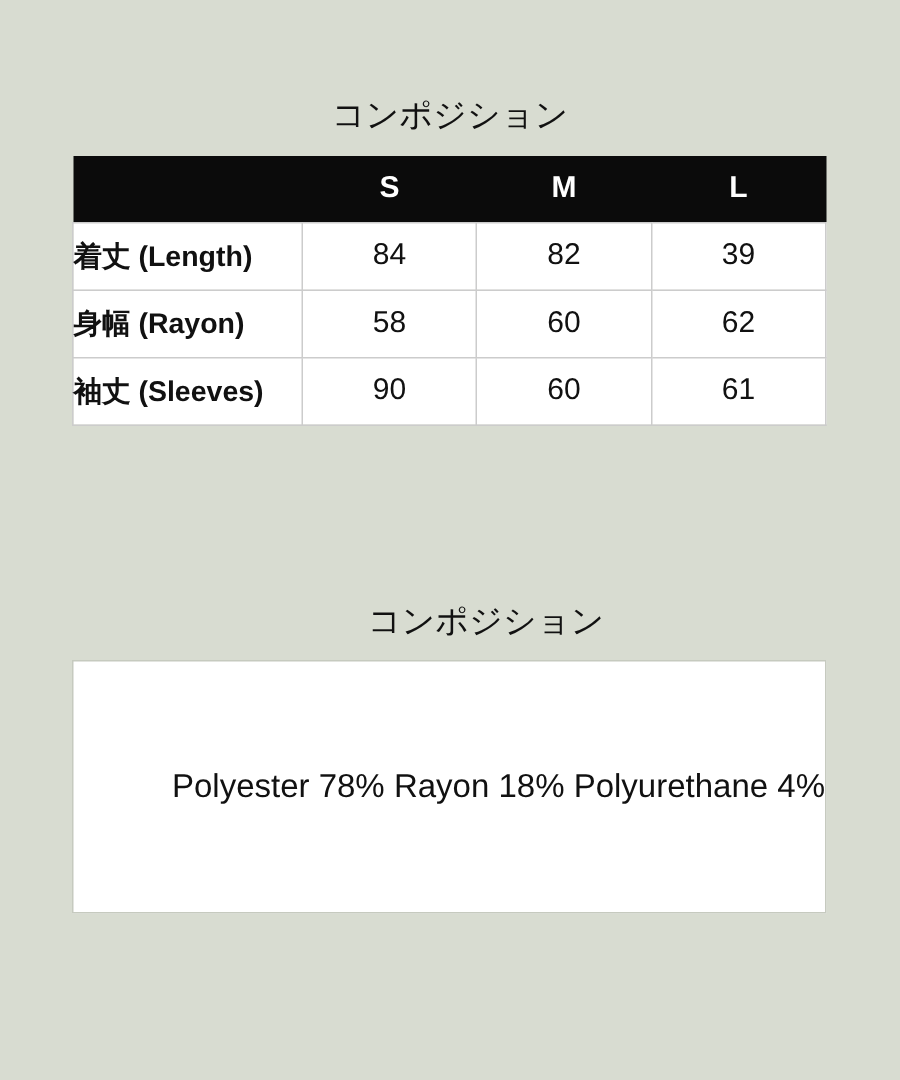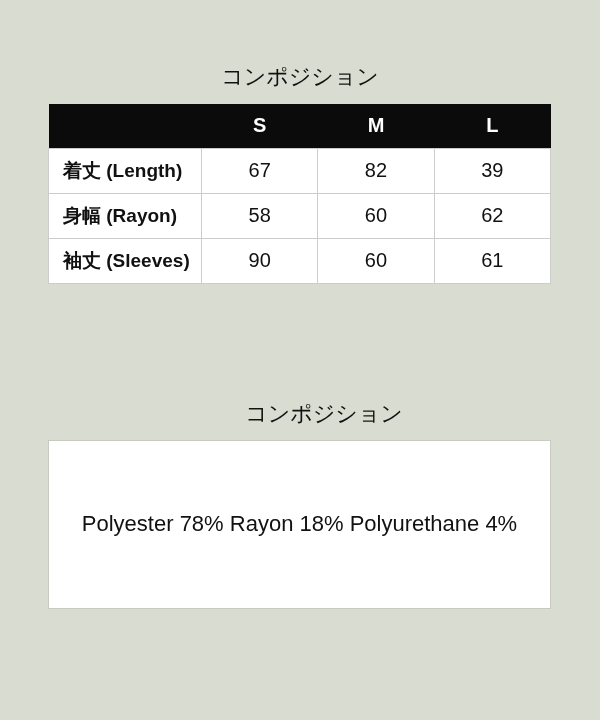--- a/index.html
+++ b/index.html
@@ -51,34 +51,33 @@
     background: var(--panel-bg);
     border: 1px solid var(--border);
     height: 45px;
     font-size: 20px;
     font-weight: 400;
     text-align: center;
     padding: 0;
   }
   .size-table tbody td.row-label {
     text-align: left;
-    padding-left: 14px;
     font-size: 19px;
     font-weight: 700;
   }
   .comp-title { margin: 116px 0 12px 0; padding-left: 48px; }
   .comp-box {
     width: 503px;
     height: 169px;
     margin-left: 48px;
     background: var(--panel-bg);
     border: 1px solid var(--panel-border);
     display: flex;
     align-items: center;
-    justify-content: center;
+    justify-content: flex-end;
   }
   .comp-text {
     margin: 0;
     font-size: 22px;
     font-weight: 400;
     text-align: center;
   }
 </style>
 </head>
 <body>
@@ -98,21 +97,21 @@
       <tr>
         <th></th>
         <th>S</th>
         <th>M</th>
         <th>L</th>
       </tr>
     </thead>
     <tbody>
       <tr>
         <td class="row-label">着丈 (Length)</td>
-        <td>67</td>
+        <td>84</td>
         <td>82</td>
         <td>39</td>
       </tr>
       <tr>
         <td class="row-label">身幅 (Rayon)</td>
         <td>58</td>
         <td>60</td>
         <td>62</td>
       </tr>
       <tr>

